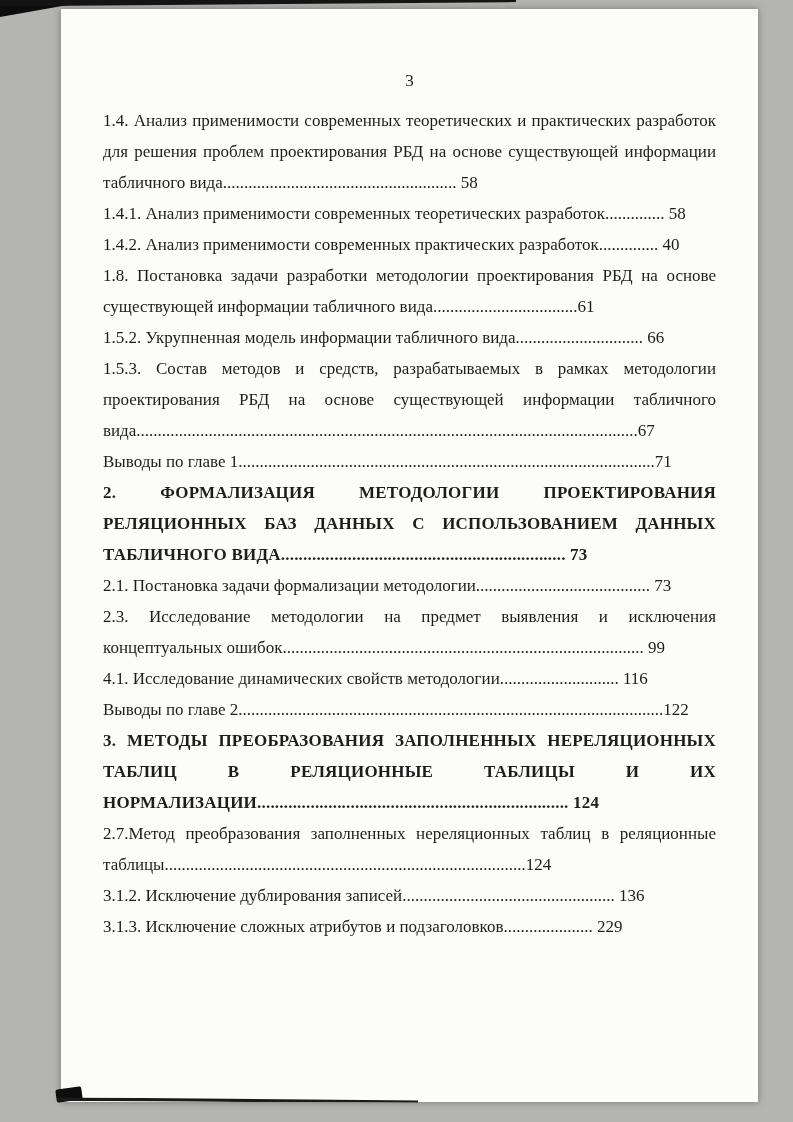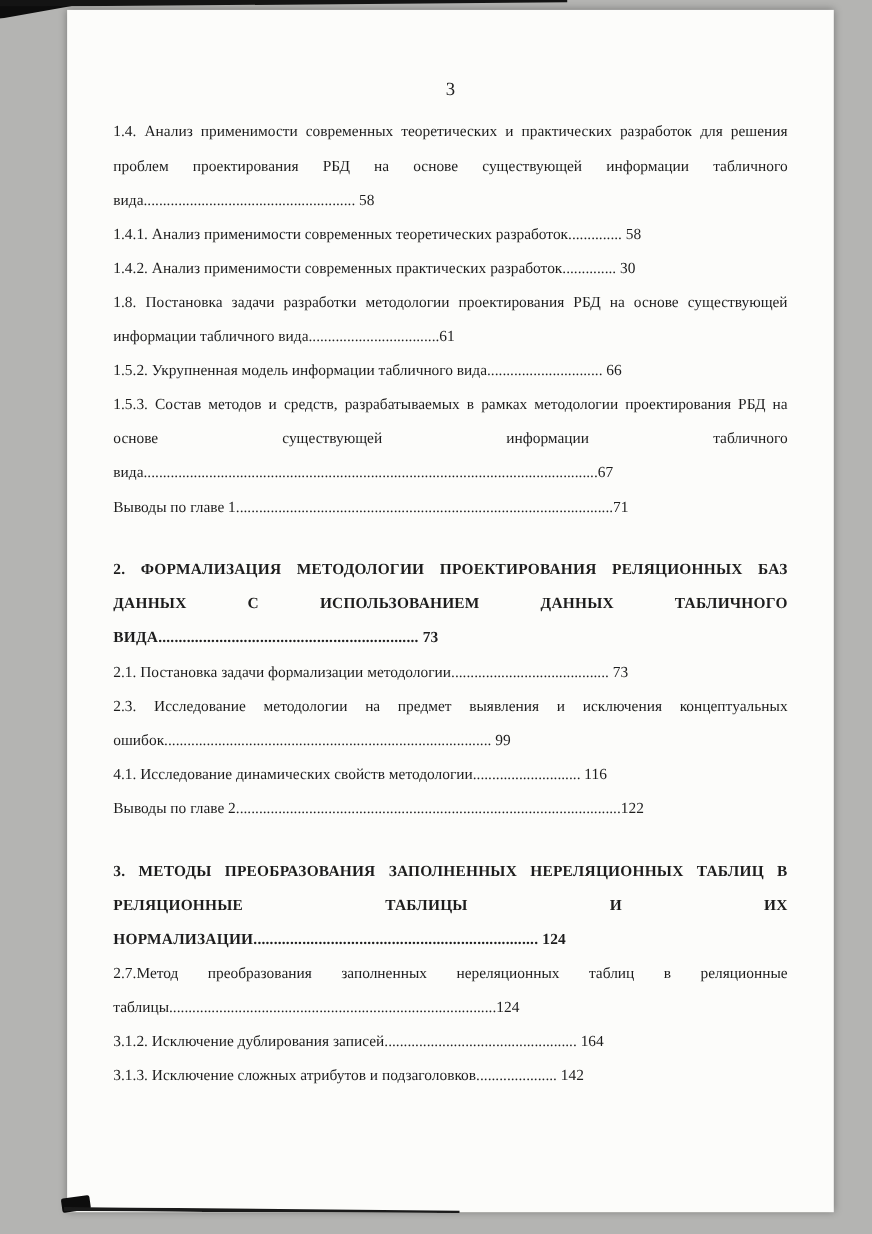--- a/index.html
+++ b/index.html
@@ -29,28 +29,27 @@
     font-size: 17px;
     color: #222;
   }
   .toc {
     margin: 14px 42px 0 42px;
     color: #1d1d1d;
   }
   .toc p {
     margin: 0;
     text-align: justify;
-    font-size: 14px;
+    font-size: 17px;
     line-height: 31px;
     overflow-wrap: break-word;
   }
   .toc p.bold {
     font-weight: bold;
     letter-spacing: 0.2px;
-    margin-top: 26px;
   }
   
   .art-top-wedge {
     position: absolute;
     top: 0; left: 0;
     width: 96px; height: 17px;
     background: #0d0d0d;
     clip-path: polygon(0 0, 100% 0, 0 100%);
   }
   .art-top-line {
@@ -78,33 +77,33 @@
   }
 </style>
 </head>
 <body>
 
 <div class="page">
   <div class="page-number">3</div>
   <div class="toc">
       <p class="">1.4. Анализ применимости современных теоретических и практических разработок для решения проблем проектирования РБД на основе существующей информации табличного вида....................................................... 58</p>
       <p class="">1.4.1. Анализ применимости современных теоретических разработок.............. 58</p>
-      <p class="">1.4.2. Анализ применимости современных практических разработок.............. 30</p>
+      <p class="">1.4.2. Анализ применимости современных практических разработок.............. 40</p>
       <p class="">1.8. Постановка задачи разработки методологии проектирования РБД на основе существующей информации табличного вида..................................61</p>
       <p class="">1.5.2. Укрупненная модель информации табличного вида.............................. 66</p>
       <p class="">1.5.3. Состав методов и средств, разрабатываемых в рамках методологии проектирования РБД на основе существующей информации табличного вида......................................................................................................................67</p>
       <p class="">Выводы по главе 1..................................................................................................71</p>
       <p class="bold">2. ФОРМАЛИЗАЦИЯ МЕТОДОЛОГИИ ПРОЕКТИРОВАНИЯ РЕЛЯЦИОННЫХ БАЗ ДАННЫХ С ИСПОЛЬЗОВАНИЕМ ДАННЫХ ТАБЛИЧНОГО ВИДА................................................................ 73</p>
       <p class="">2.1. Постановка задачи формализации методологии......................................... 73</p>
       <p class="">2.3. Исследование методологии на предмет выявления и исключения концептуальных ошибок..................................................................................... 99</p>
       <p class="">4.1. Исследование динамических свойств методологии............................ 116</p>
       <p class="">Выводы по главе 2....................................................................................................122</p>
       <p class="bold">3. МЕТОДЫ ПРЕОБРАЗОВАНИЯ ЗАПОЛНЕННЫХ НЕРЕЛЯЦИОННЫХ ТАБЛИЦ В РЕЛЯЦИОННЫЕ ТАБЛИЦЫ И ИХ НОРМАЛИЗАЦИИ...................................................................... 124</p>
       <p class="">2.7.Метод преобразования заполненных нереляционных таблиц в реляционные таблицы.....................................................................................124</p>
-      <p class="">3.1.2. Исключение дублирования записей.................................................. 164</p>
-      <p class="">3.1.3. Исключение сложных атрибутов и подзаголовков..................... 142</p>
+      <p class="">3.1.2. Исключение дублирования записей.................................................. 136</p>
+      <p class="">3.1.3. Исключение сложных атрибутов и подзаголовков..................... 229</p>
     </div>
 </div>
 
 <div class="art-top-wedge"></div>
 <div class="art-top-line"></div>
 <div class="art-bottom-blob"></div>
 <div class="art-bottom-line"></div>
 
 </body></html>

